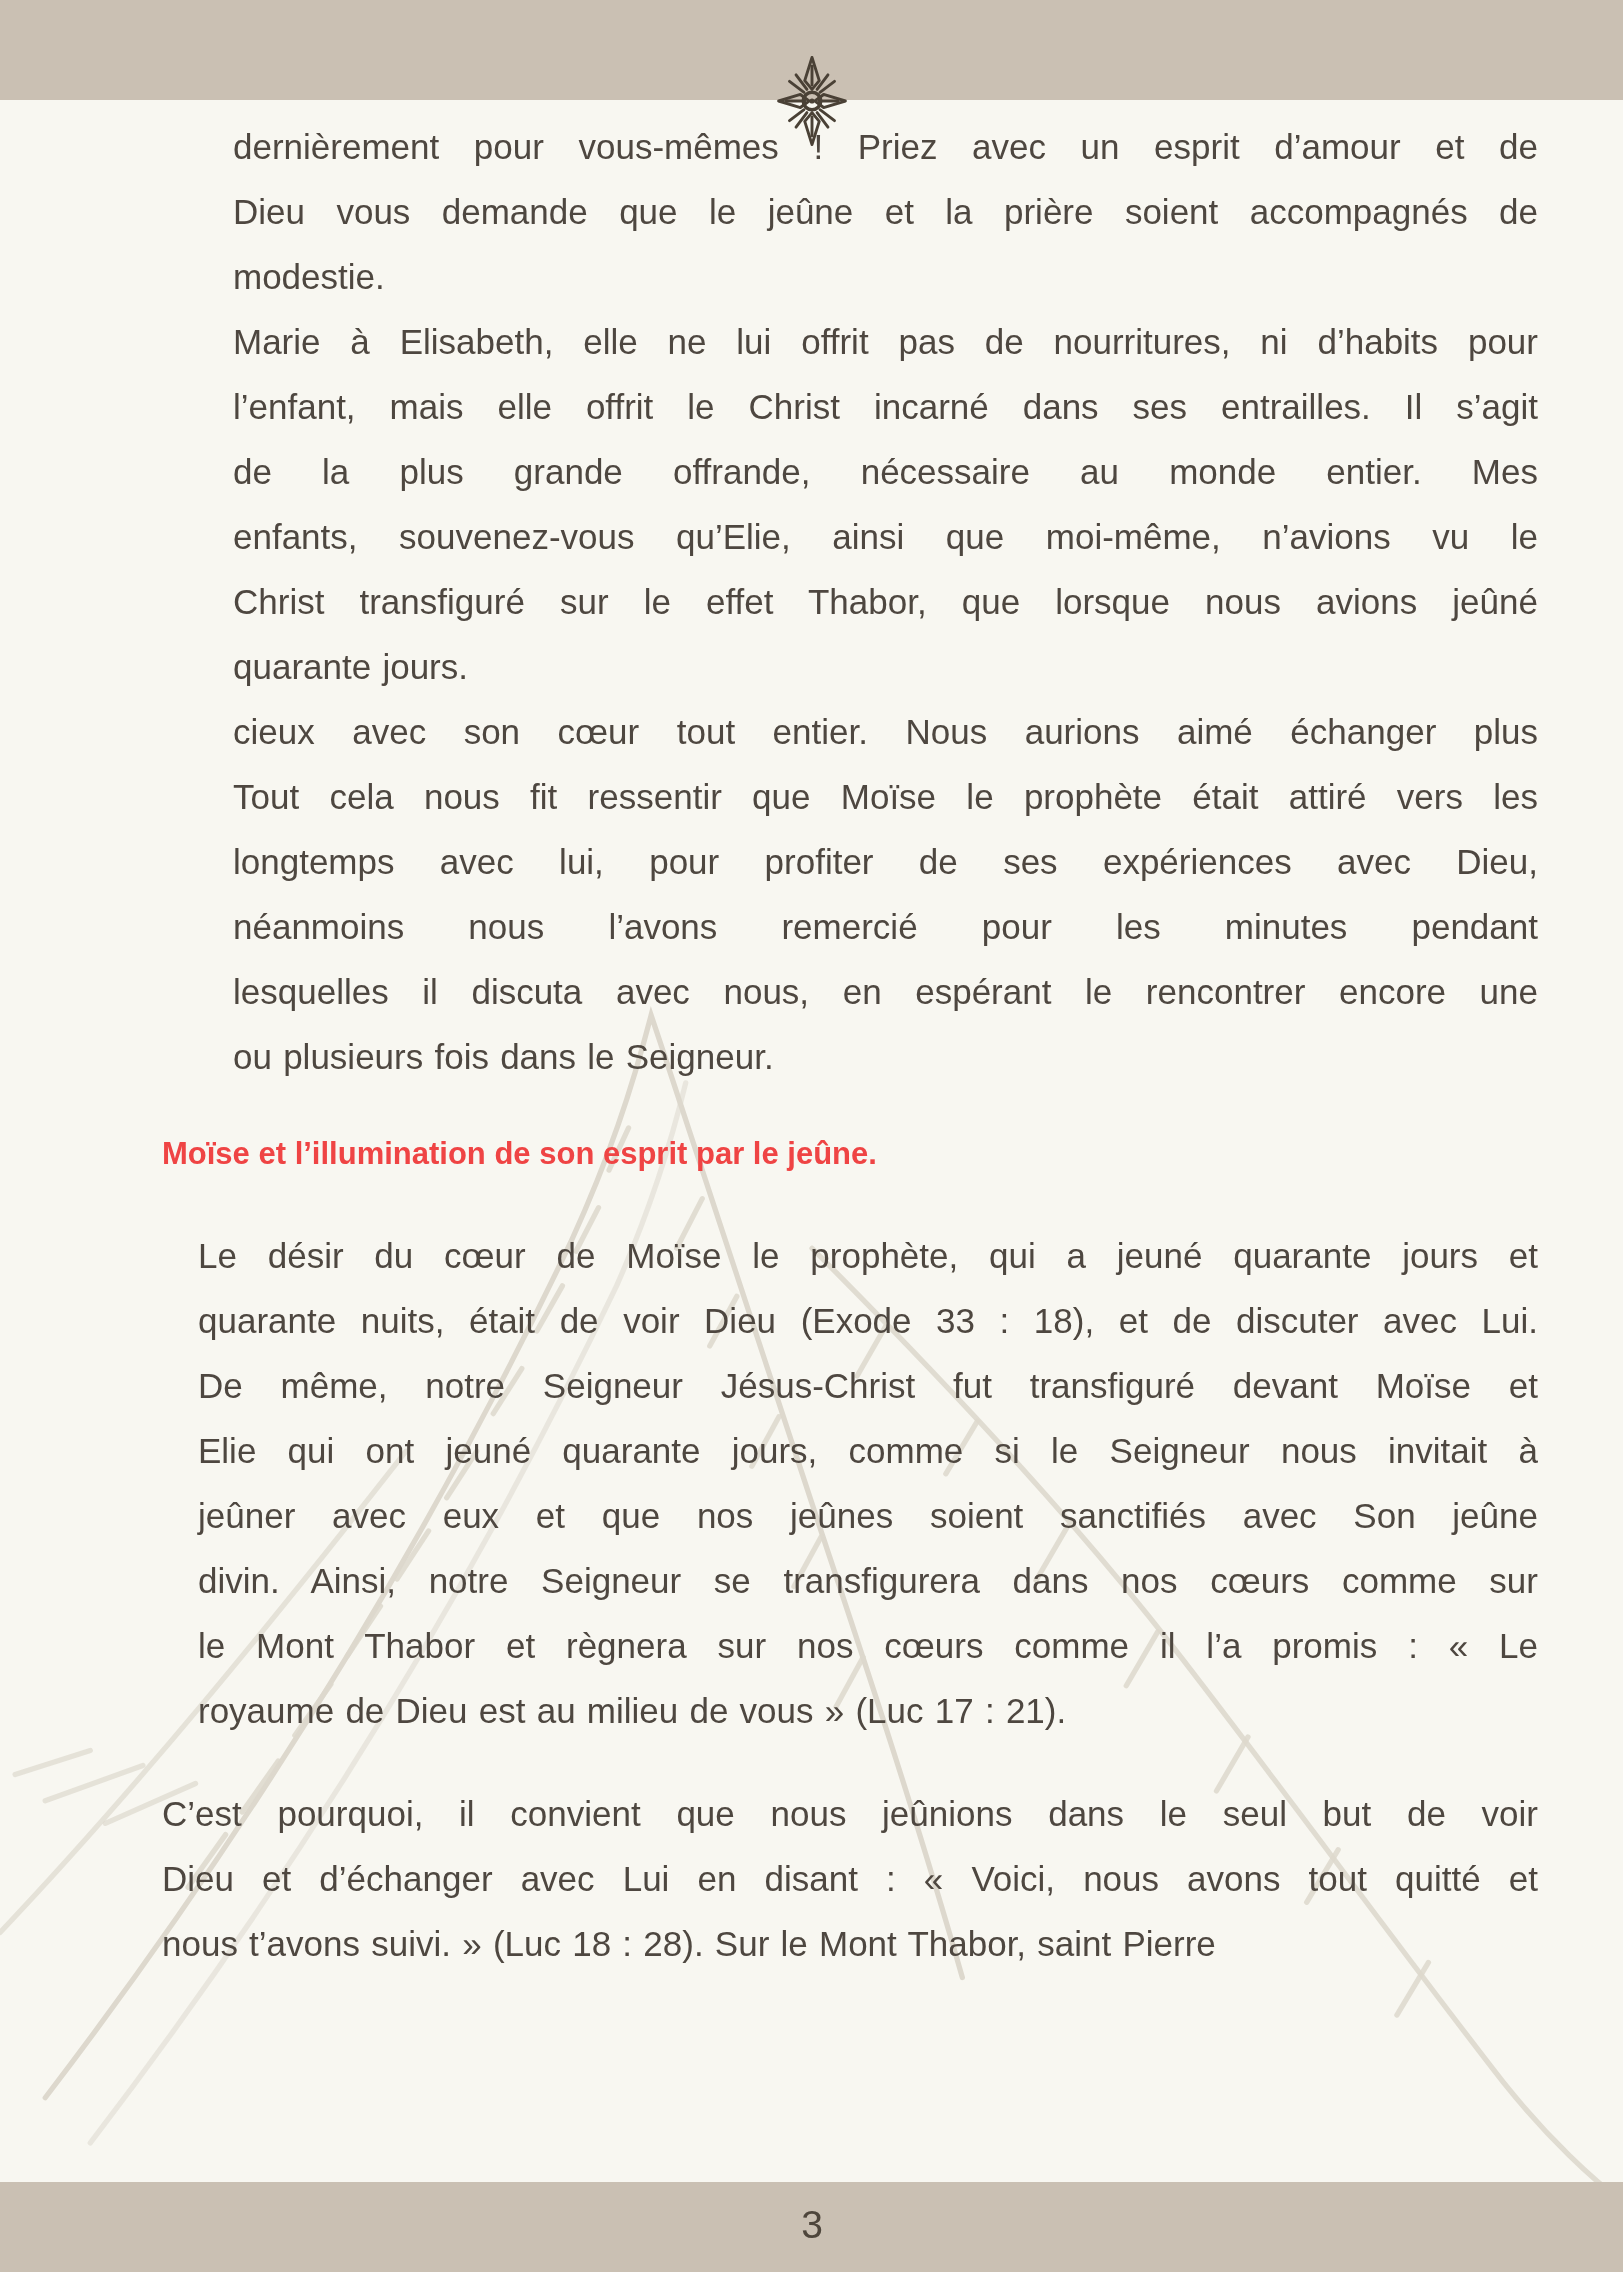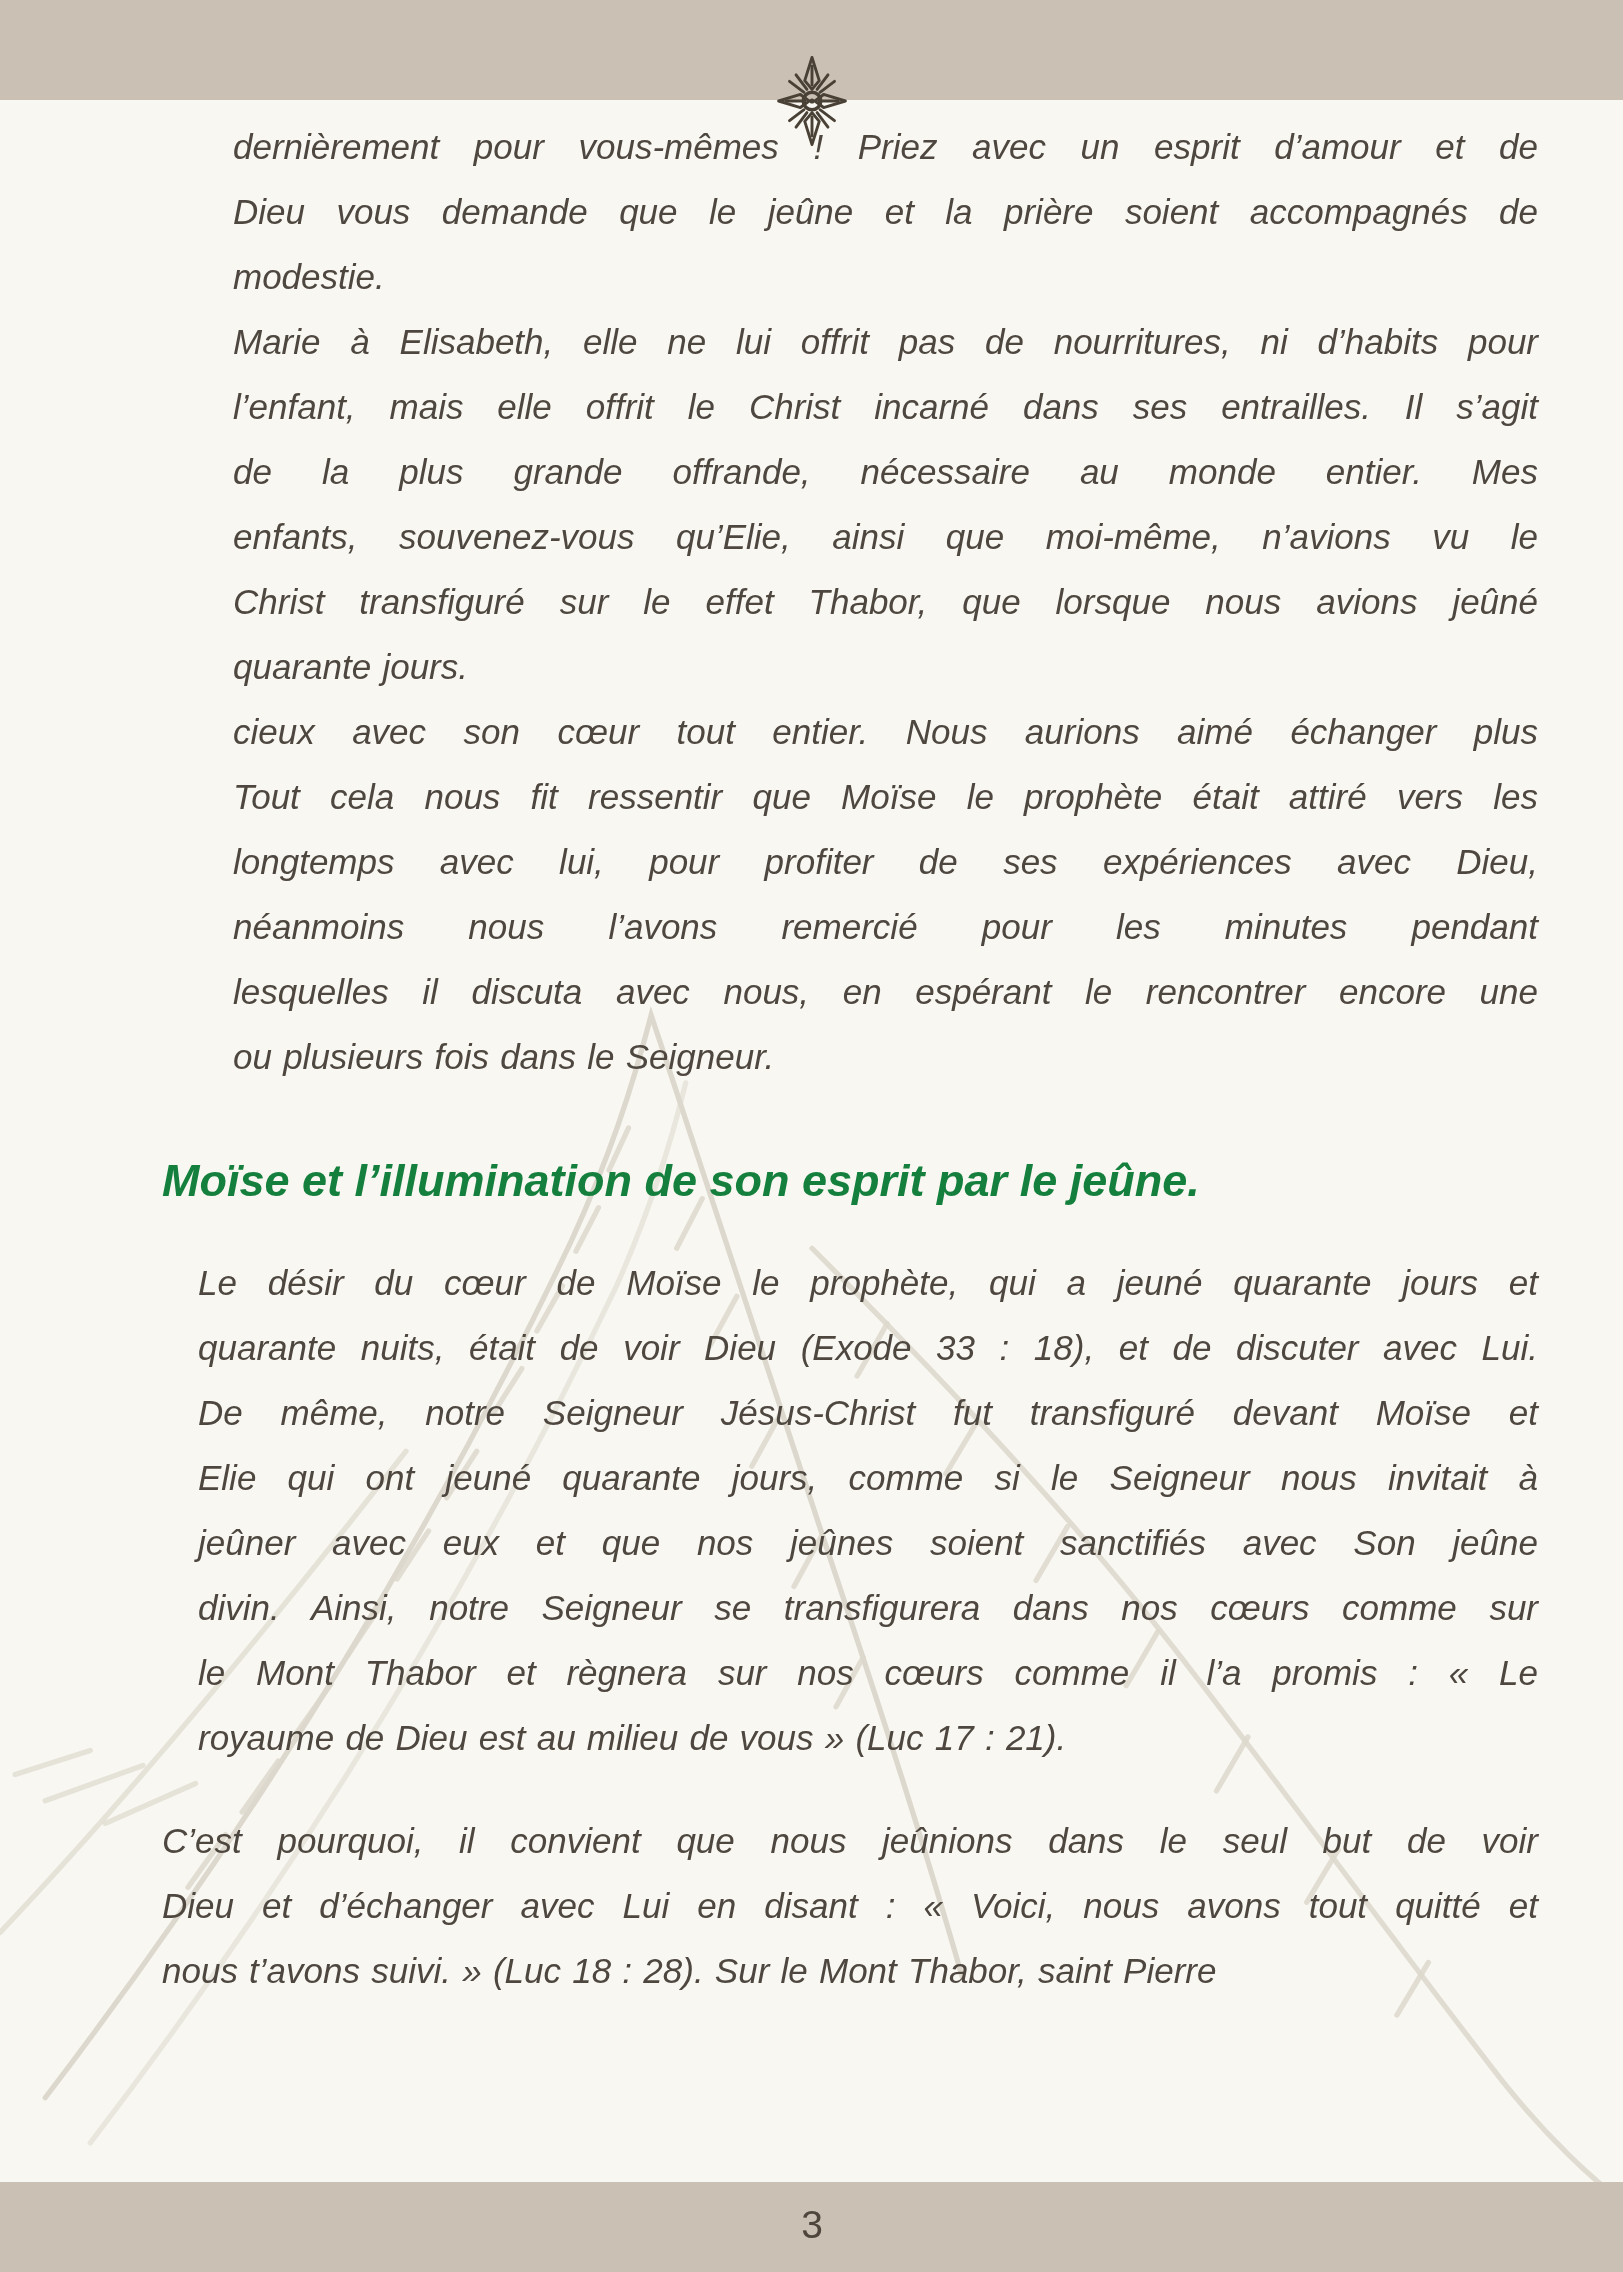--- a/index.html
+++ b/index.html
@@ -32,35 +32,34 @@
     width:74px; height:90px; z-index:3;
   }
   .watermark {
     position:absolute; top:925px; left:0;
     width:1624px; height:1278px; z-index:0;
     pointer-events:none;
   }
   .content {
     position:relative; z-index:1;
     padding:0 86px 0 162px;
-    font-style:italic;
   }
   .section1 { padding-top:114px; margin-left:71px; }
   .line {
     font-size:35px; line-height:65px; height:65px;
     white-space:normal;
     text-align:justify;
     text-align-last:justify;
     word-spacing:1.5px;
   }
   .line.last { text-align-last:left; }
   .heading {
-    margin-top:65px;
-    font-size:45px; font-weight:700; line-height:54px;
-    color:#15803d; letter-spacing:0px;
+    margin-top:38px;
+    font-size:31px; font-weight:700; line-height:54px;
+    color:#ef4444; letter-spacing:0px;
   }
   .para-a { margin-top:42px;margin-left:36px; }
   .para-b { margin-top:38px; }
 </style>
 </head>
 <body>
 
 <div class="page">
 
   <div class="band-top"></div>

